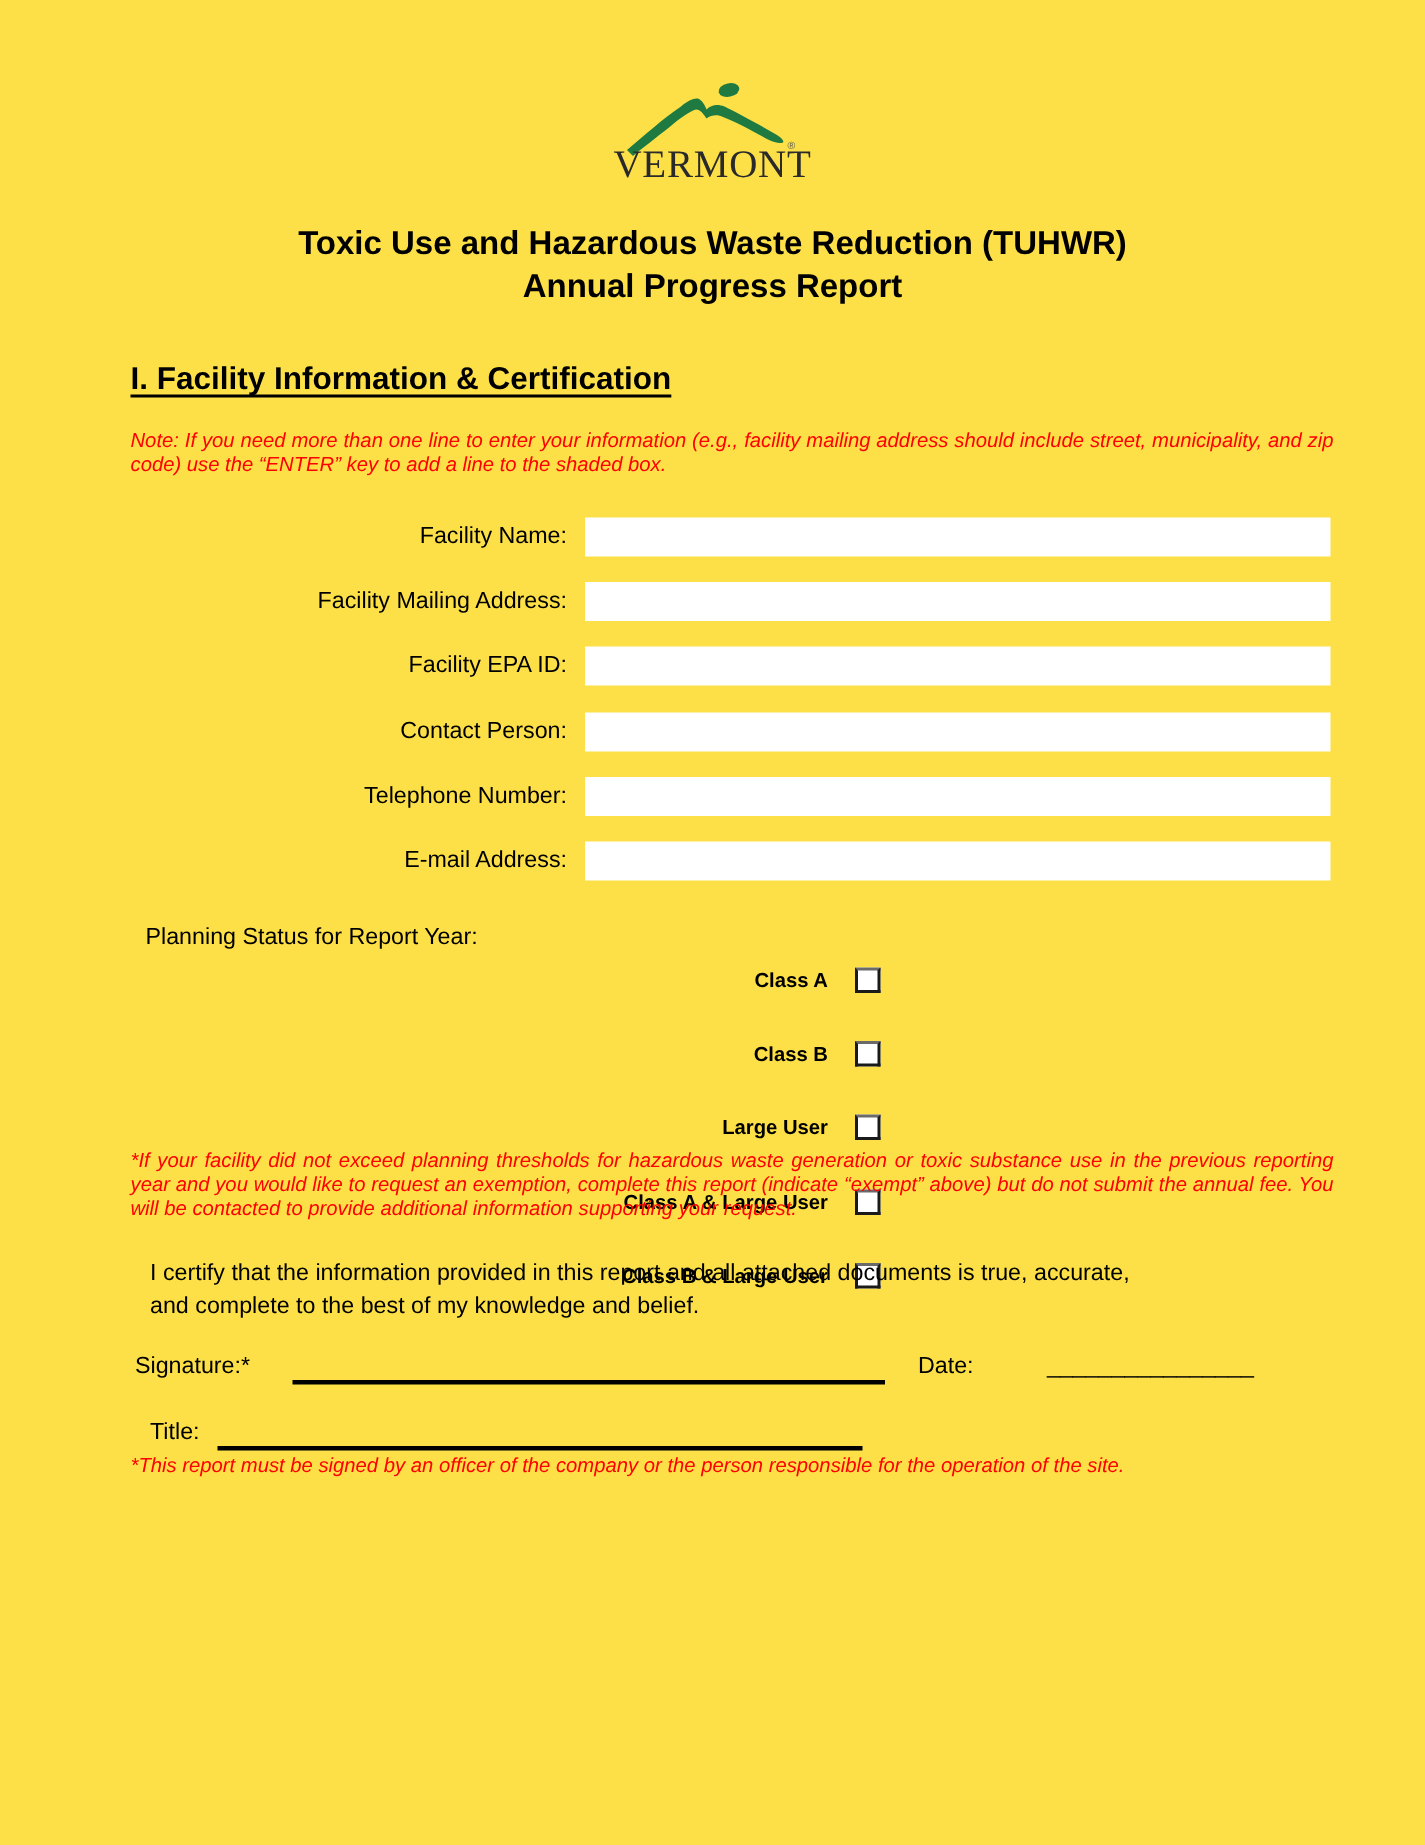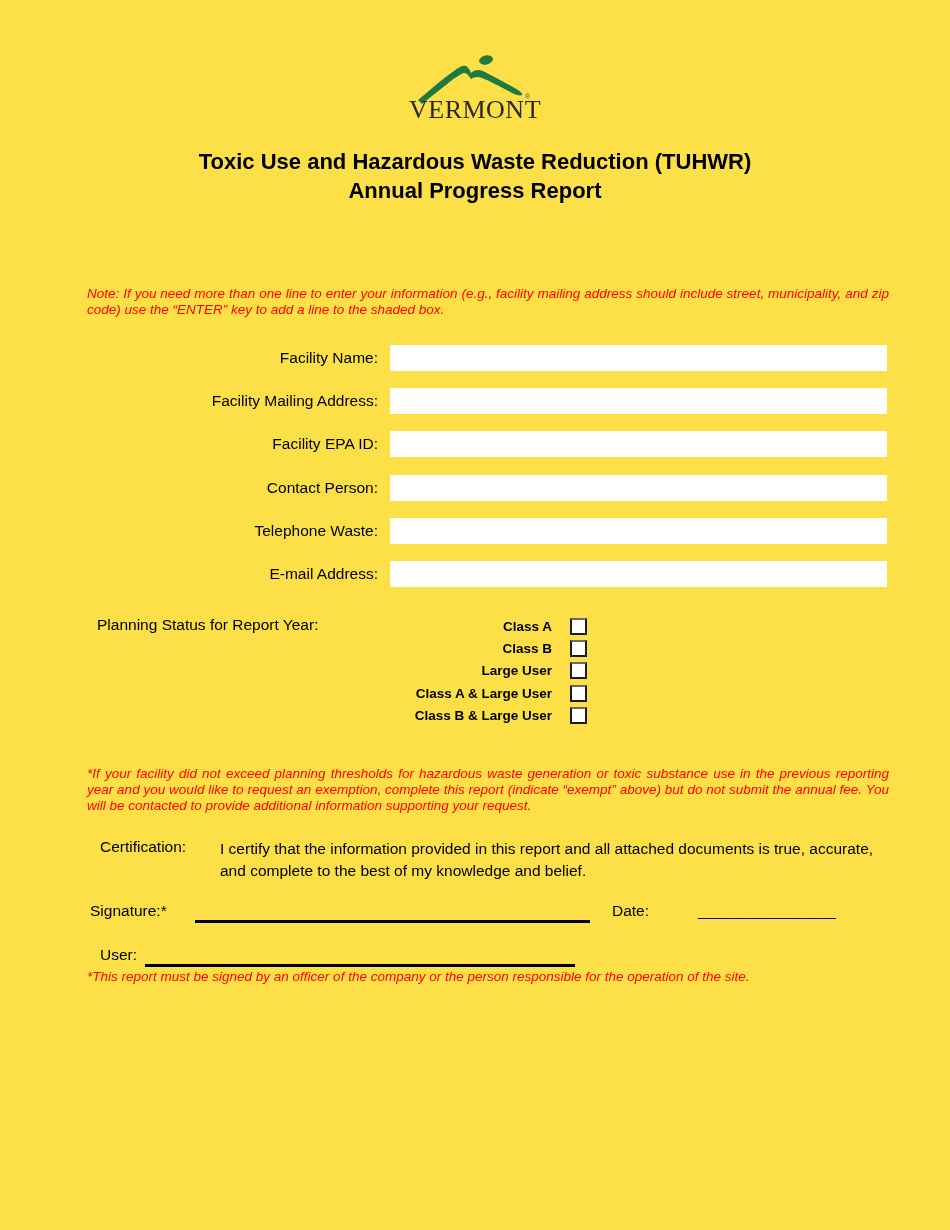--- a/index.html
+++ b/index.html
@@ -22,21 +22,21 @@
 
   
   .fields{position:absolute;top:336px;left:87px;width:800px;}
   .field-row{display:flex;align-items:center;height:43.3px;justify-content:flex-end;}
   .field-label{width:291px;text-align:right;font-size:15.5px;}
   .input-area{flex:1;height:26px;margin-left:12px;background:#ffffff;}
 
   
   .planning-label{position:absolute;top:616px;left:97px;font-size:15.5px;}
   .ps-options{position:absolute;top:615px;left:87px;width:500px;}
-  .ps-row{display:flex;justify-content:flex-end;align-items:center;height:22.4px;}
+  .ps-row{display:flex;justify-content:flex-end;align-items:center;height:22.4px;margin-top:27px;}
   .ps-label{font-size:13.5px;font-weight:bold;margin-right:18px;}
   .checkbox{width:13px;height:13px;border:2px solid #1a1a1a;border-top-color:#6a6a6a;background:#fff;}
 
   .exempt-note{position:absolute;top:766px;left:87px;width:802px;}
 
   
   .certification{position:absolute;top:838px;left:100px;width:790px;display:flex;}
   .cert-label{width:120px;font-size:15.5px;}
   .cert-text{width:662px;font-size:15.5px;line-height:22px;}
 
@@ -62,20 +62,21 @@
     <ellipse cx="78" cy="8" rx="7" ry="4.5" transform="rotate(-12 78 8)" fill="#1e7a40"></ellipse>
     <text x="117" y="47" font-size="7" fill="#555">®</text>
     <text x="67" y="66" text-anchor="middle" font-size="26" letter-spacing="0.5" fill="#2a2a2a" font-family="Liberation Serif, DejaVu Serif, serif">VERMONT</text>
   </svg>
 
   <div class="doc-title">
     <div>Toxic Use and Hazardous Waste Reduction (TUHWR)</div>
     <div>Annual Progress Report</div>
   </div>
 
+  <div class="section-heading">I.  Facility Information &amp; Certification</div>
 
   <div class="red-note note1">Note: If you need more than one line to enter your information (e.g., facility mailing address should include street, municipality, and zip code) use the “ENTER” key to add a line to the shaded box.</div>
 
   <div class="fields">
     <div class="field-row">
       <span class="field-label">Facility Name:</span>
       <span class="input-area"></span>
     </div>
     <div class="field-row">
       <span class="field-label">Facility Mailing Address:</span>
@@ -83,21 +84,21 @@
     </div>
     <div class="field-row">
       <span class="field-label">Facility EPA ID:</span>
       <span class="input-area"></span>
     </div>
     <div class="field-row">
       <span class="field-label">Contact Person:</span>
       <span class="input-area"></span>
     </div>
     <div class="field-row">
-      <span class="field-label">Telephone Waste:</span>
+      <span class="field-label">Telephone Number:</span>
       <span class="input-area"></span>
     </div>
     <div class="field-row">
       <span class="field-label">E-mail Address:</span>
       <span class="input-area"></span>
     </div>
   </div>
 
   <div class="planning-label">Planning Status for Report Year:</div>
   <div class="ps-options">
@@ -119,27 +120,26 @@
     </div>
     <div class="ps-row">
       <span class="ps-label">Class B &amp; Large User</span>
       <span class="checkbox"></span>
     </div>
   </div>
 
   <div class="red-note exempt-note">*If your facility did not exceed planning thresholds for hazardous waste generation or toxic substance use in the previous reporting year and you would like to request an exemption, complete this report (indicate “exempt” above) but do not submit the annual fee. You will be contacted to provide additional information supporting your request.</div>
 
   <div class="certification">
-    <span class="cert-label">Certification:</span>
     <span class="cert-text">I certify that the information provided in this report and all attached documents is true, accurate, and complete to the best of my knowledge and belief.</span>
   </div>
 
   <span class="sig-label">Signature:*</span>
   <div class="sig-line"></div>
   <span class="date-label">Date:</span>
   <span class="date-line">________________</span>
 
-  <span class="title-label">User:</span>
+  <span class="title-label">Title:</span>
   <div class="title-line"></div>
 
   <div class="red-note sign-note">*This report must be signed by an officer of the company or the person responsible for the operation of the site.</div>
 
 </div>
 
 </body></html>

